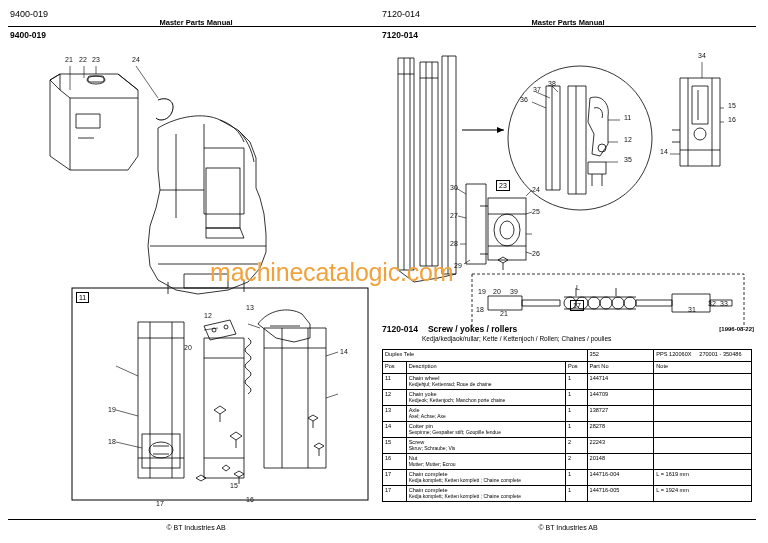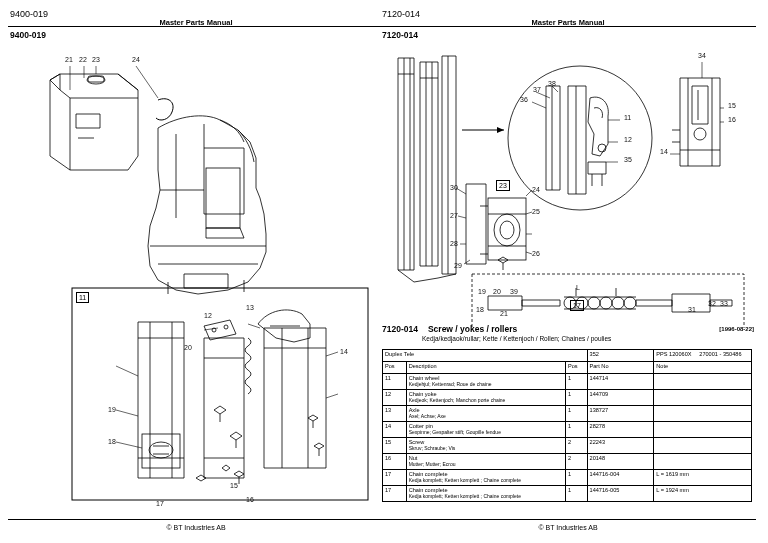--- a/index.html
+++ b/index.html
@@ -531,13 +531,14 @@
           <td class="c-qty">1</td>
           <td class="c-part">144716-005</td>
           <td class="c-note nowrap">L = 1924 mm</td>
         </tr>
       </tbody>
     </table>
 
     <div class="sheet-footer">© BT Industries AB</div>
   </div>
 
+  <div class="watermark">machinecatalogic.com</div>
 </div>
 
 </body></html>

